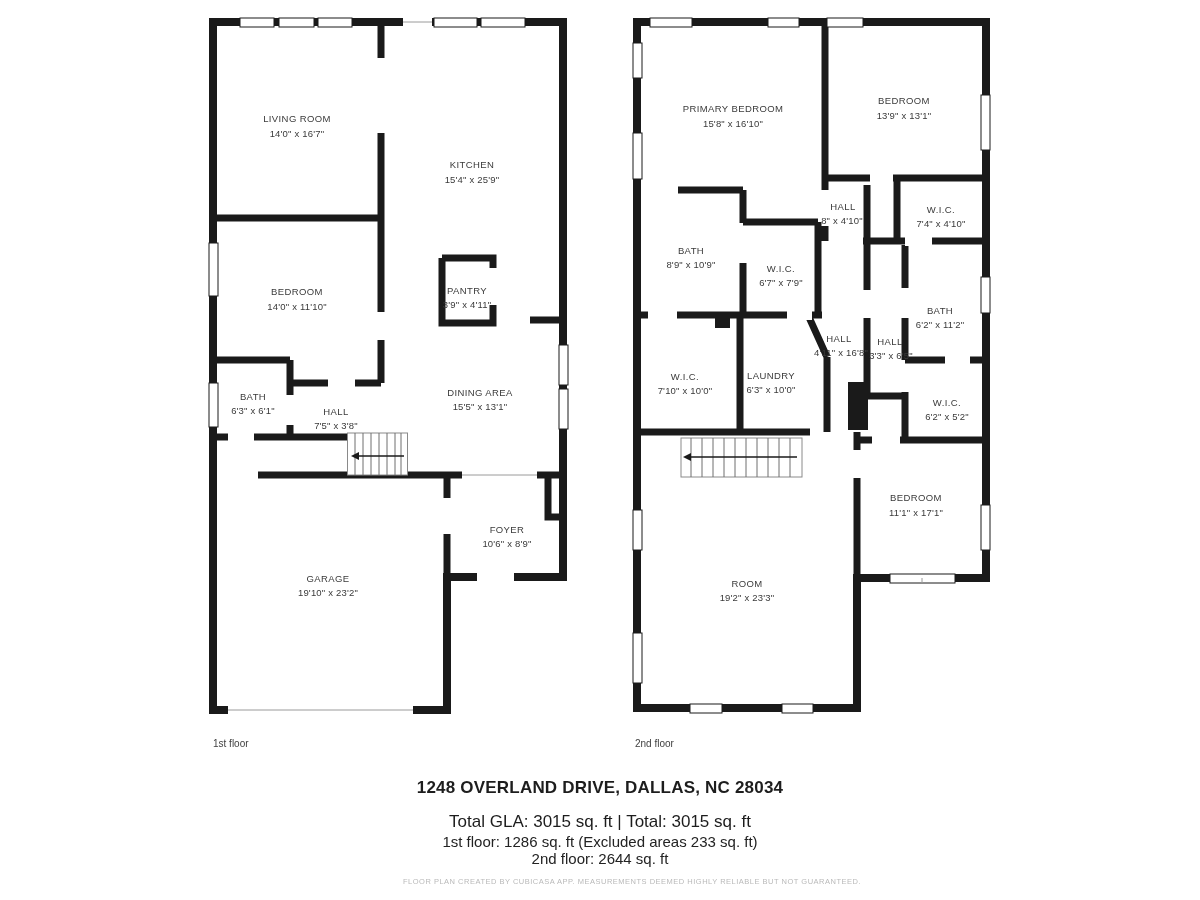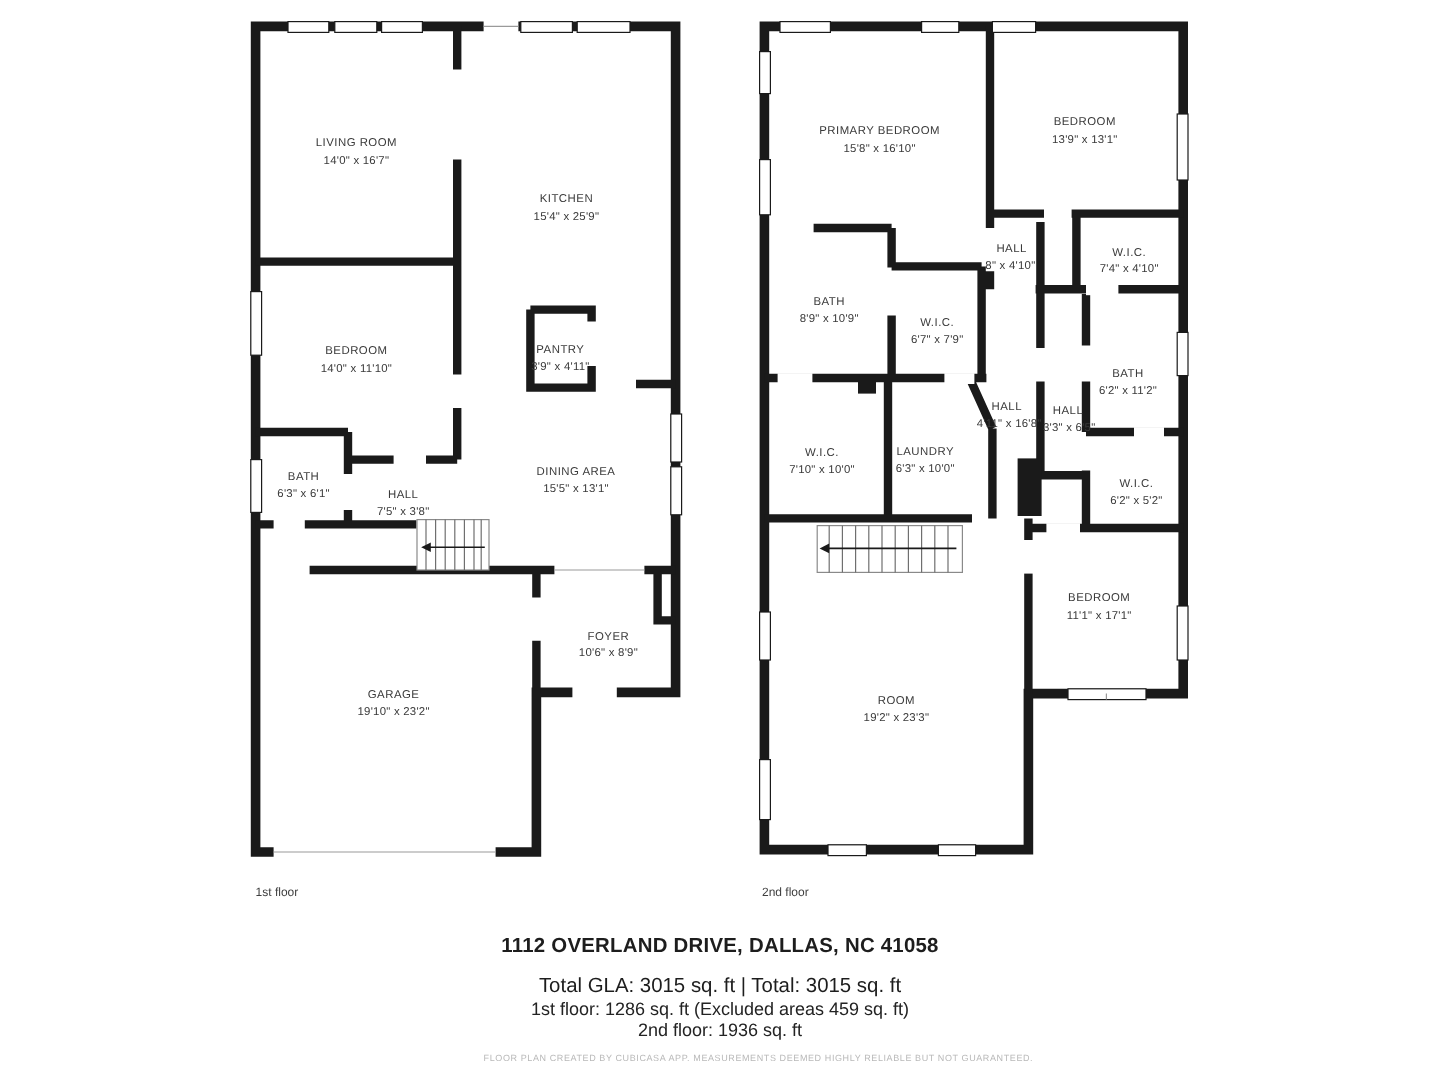--- a/index.html
+++ b/index.html
@@ -182,18 +182,18 @@
       <text class="room-name" x="916" y="501" text-anchor="middle">BEDROOM</text>
       <text class="room-dims" x="916" y="516" text-anchor="middle">11'1" x 17'1"</text>
       <text class="room-name" x="747" y="587" text-anchor="middle">ROOM</text>
       <text class="room-dims" x="747" y="601" text-anchor="middle">19'2" x 23'3"</text>
     </g>
     <text class="floor-caption" x="635" y="747">2nd floor</text>
   </g>
 </svg>
 
   
-  <div class="footer addr">1112 OVERLAND DRIVE, DALLAS, NC 41058</div>
+  <div class="footer addr">1248 OVERLAND DRIVE, DALLAS, NC 28034</div>
   <div class="footer total">Total GLA: 3015 sq. ft | Total: 3015 sq. ft</div>
-  <div class="footer fline1">1st floor: 1286 sq. ft (Excluded areas 459 sq. ft)</div>
-  <div class="footer fline2">2nd floor: 1936 sq. ft</div>
+  <div class="footer fline1">1st floor: 1286 sq. ft (Excluded areas 233 sq. ft)</div>
+  <div class="footer fline2">2nd floor: 2644 sq. ft</div>
   <div class="footer disclaimer">FLOOR PLAN CREATED BY CUBICASA APP. MEASUREMENTS DEEMED HIGHLY RELIABLE BUT NOT GUARANTEED.</div>
 </div>
 
 </body></html>

